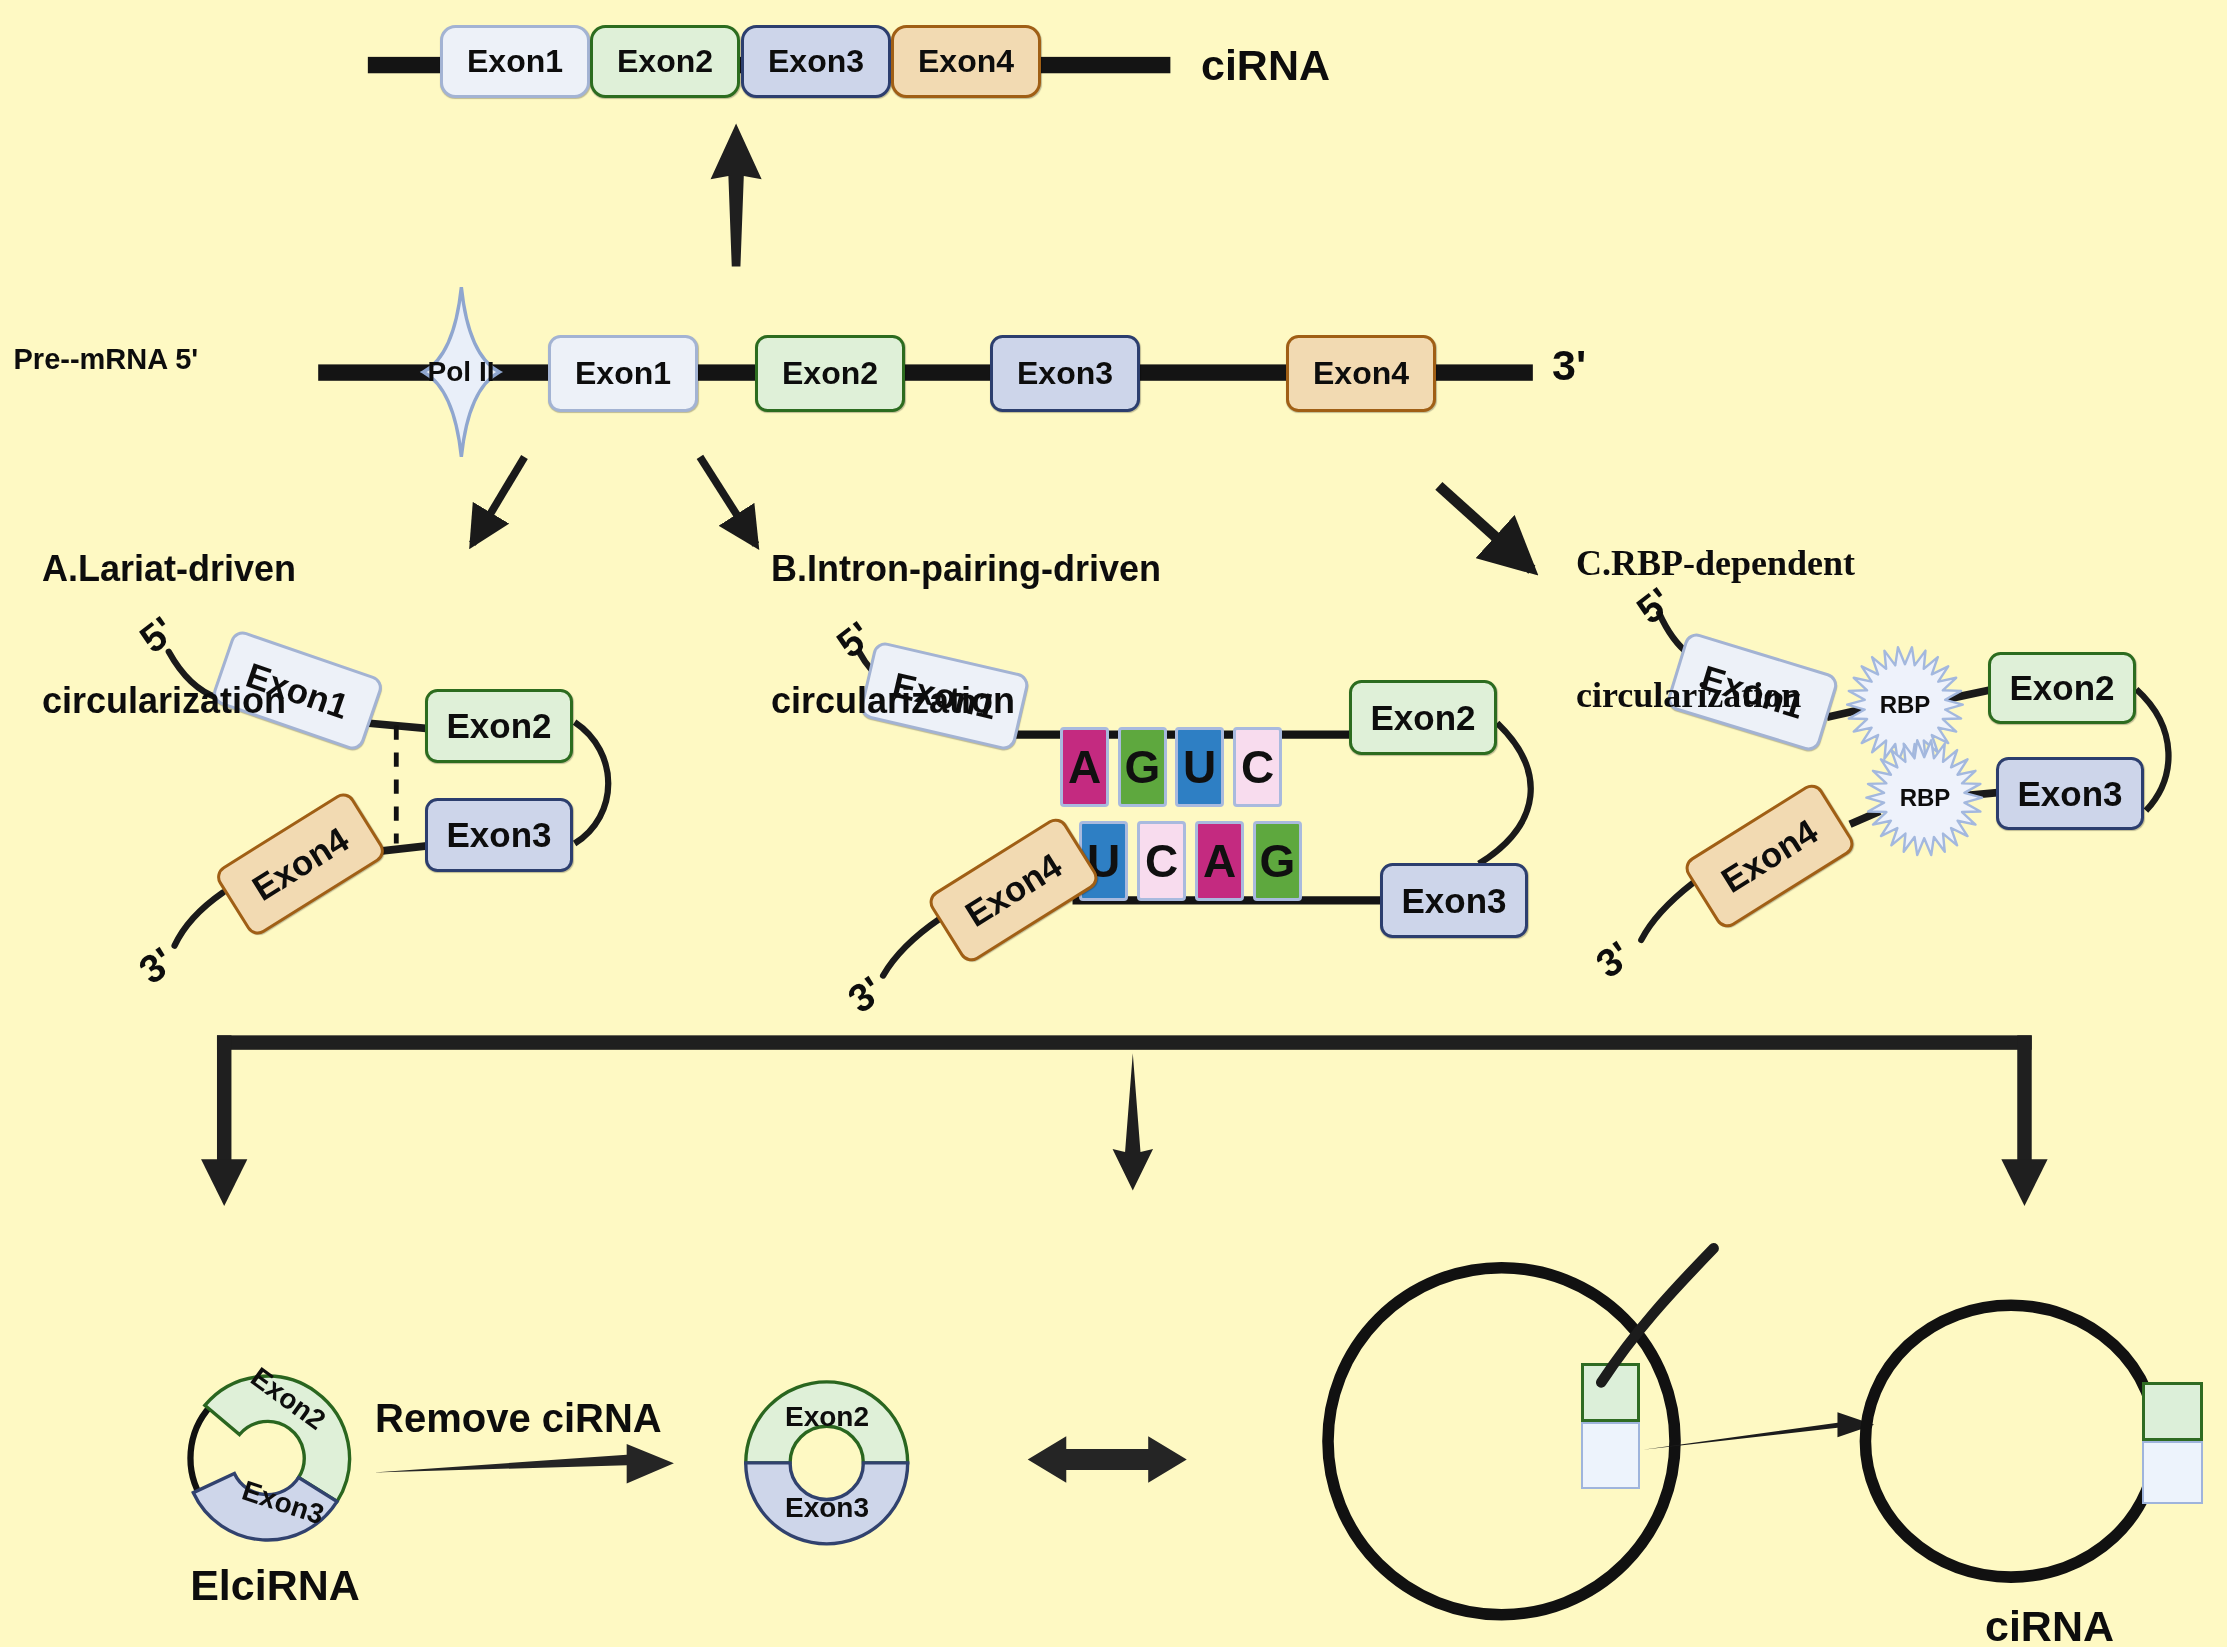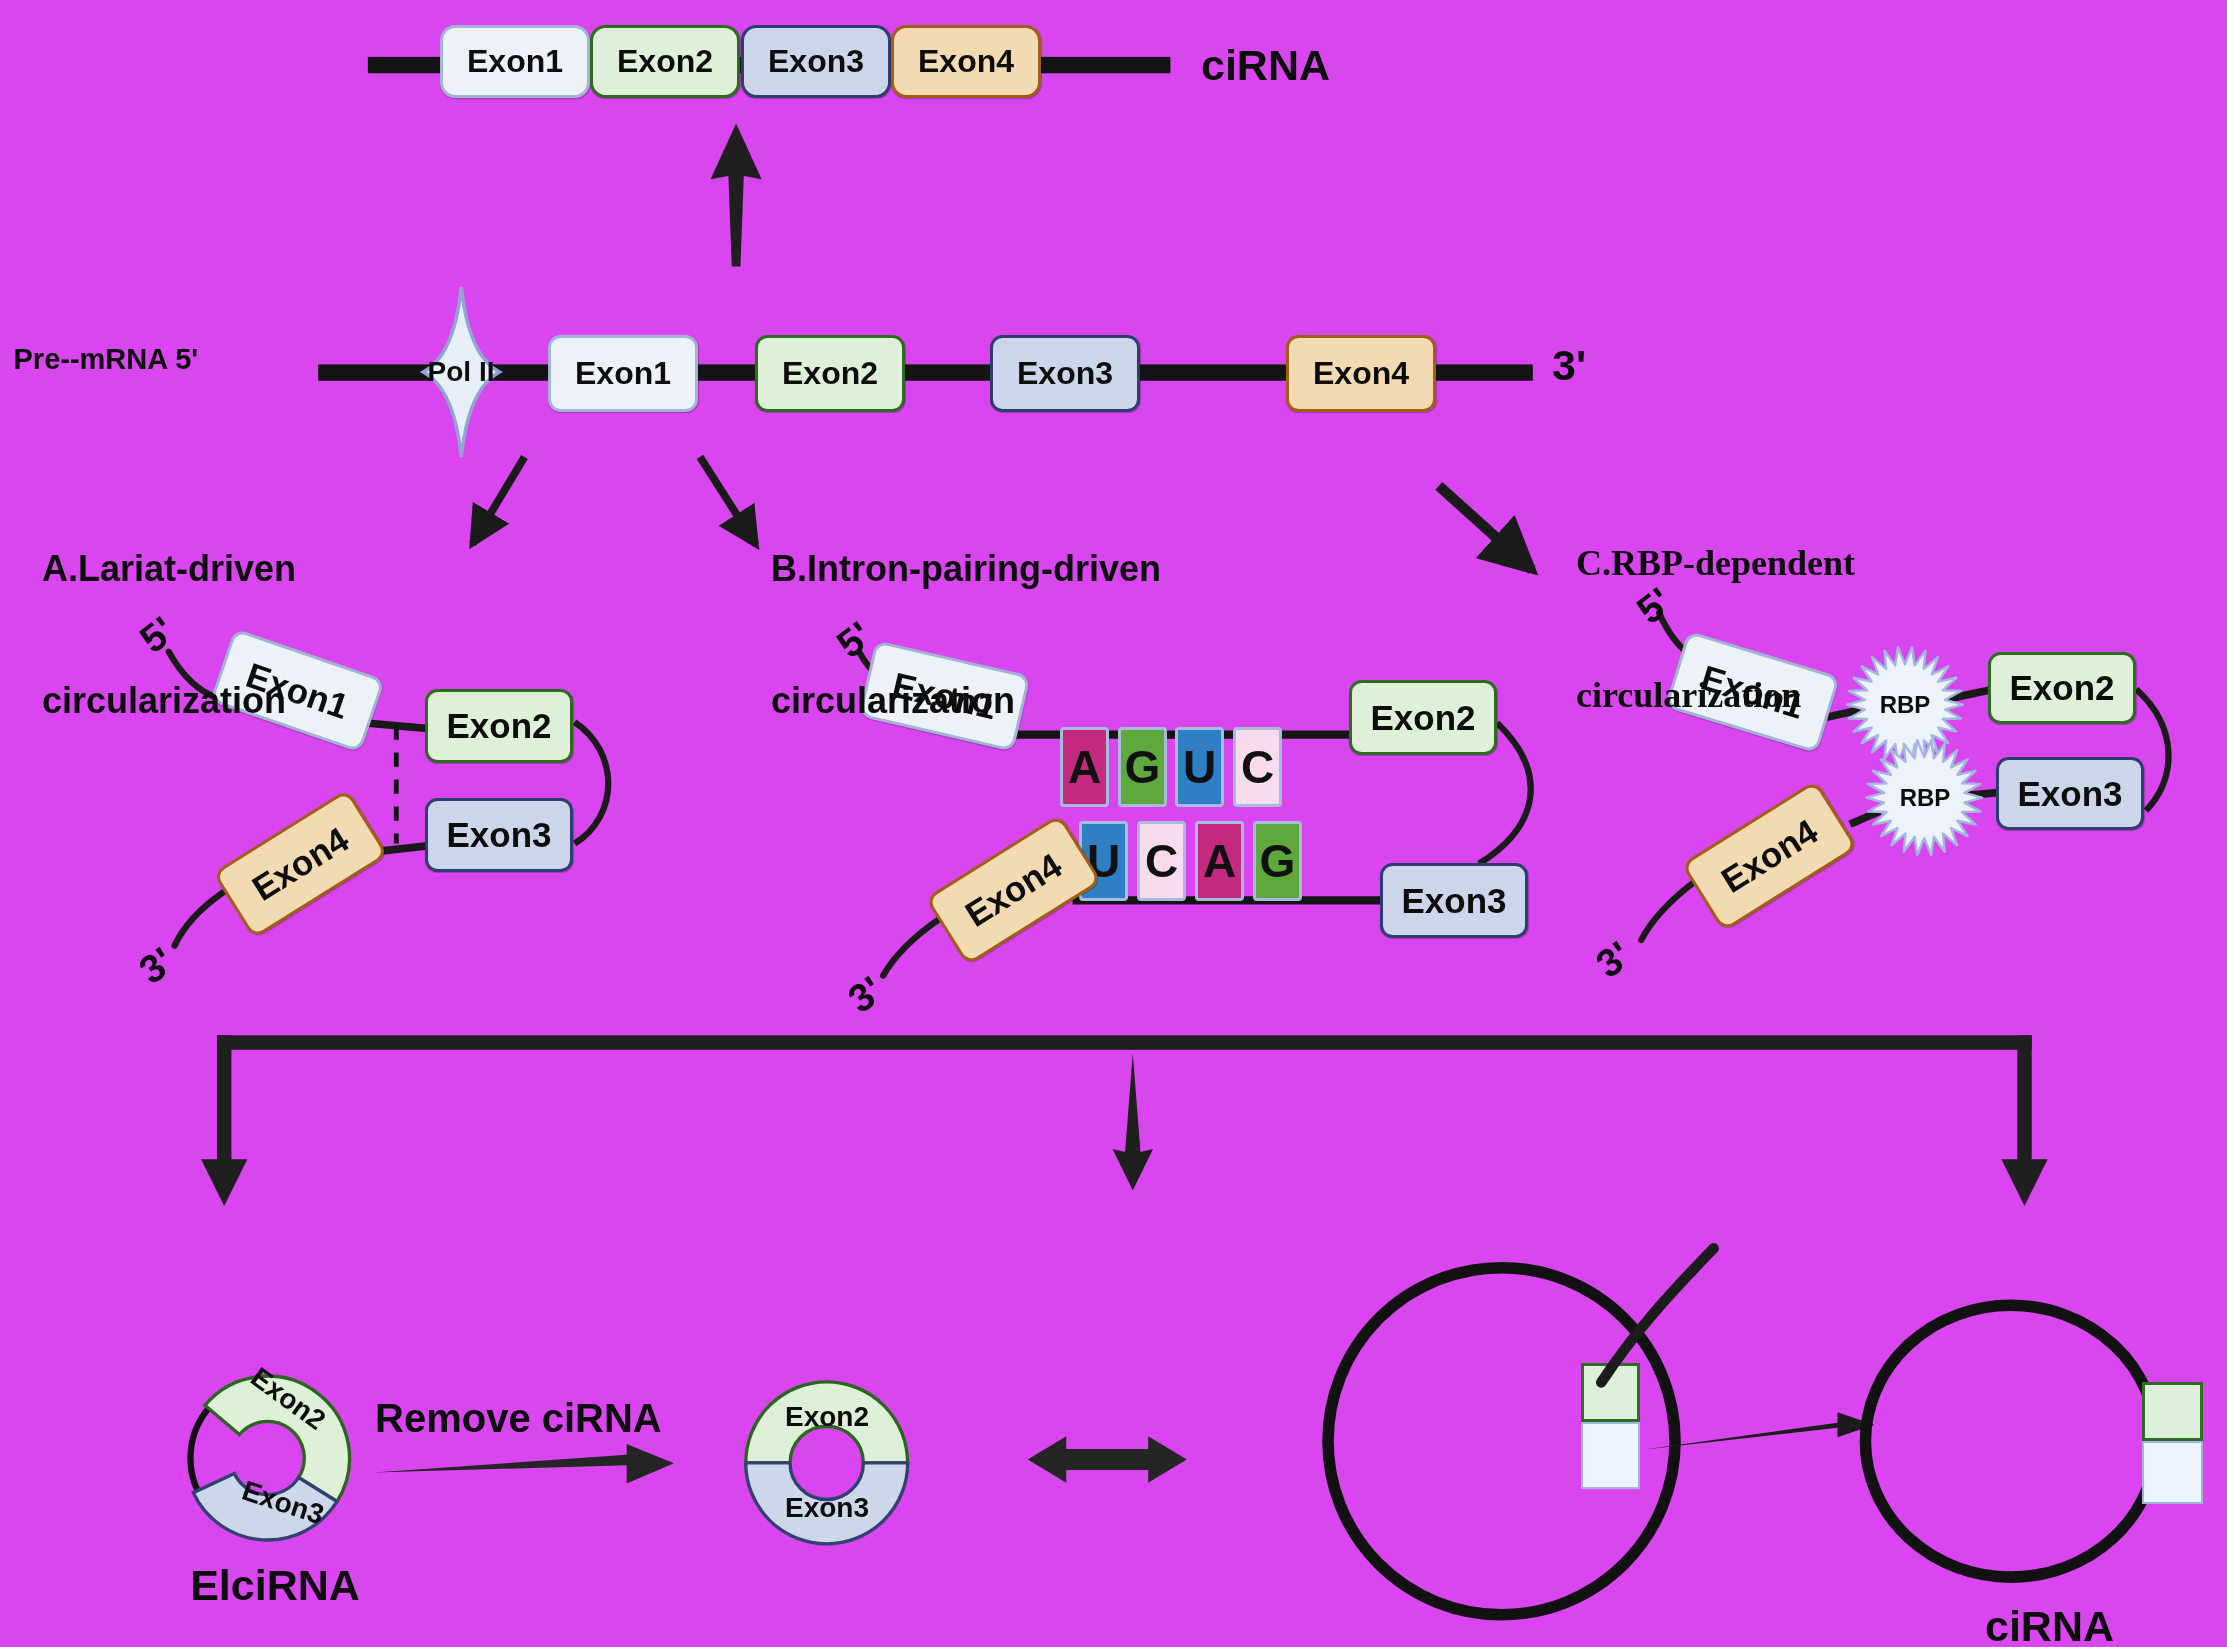--- a/index.html
+++ b/index.html
@@ -1,16 +1,16 @@
 <!DOCTYPE html>
 <html style="font-size:7.7px"><head>
 <meta charset="utf-8">
 <style>
   html,body{margin:0;padding:0;background:#fff;}
-  .canvas{position:relative;width:2227px;height:1647px;background:#d946ef;overflow:hidden;
+  .canvas{position:relative;width:2227px;height:1647px;background:#fef9c3;overflow:hidden;
           font-family:"Liberation Sans","DejaVu Sans",sans-serif;color:#0d0d0d;}
   svg.layer{position:absolute;left:0;top:0;width:2227px;height:1647px;}
   .under{z-index:1}.over{z-index:6}
   .exon{position:absolute;z-index:3;box-sizing:border-box;border:3.4px solid #000;border-radius:12.5px;
         display:flex;align-items:center;justify-content:center;font-weight:bold;font-size:32px;color:#0d0d0d;
         box-shadow:0.5px 1px 1px rgba(0,0,0,0.25);}
   .e1{background:#edf1f8;border-color:#a3b3d3}
   .e2{background:#dff0d8;border-color:#2c6c1f}
   .e3{background:#cdd5ea;border-color:#2c3e6e}
   .e4{background:#f2dab2;border-color:#a05f15}

